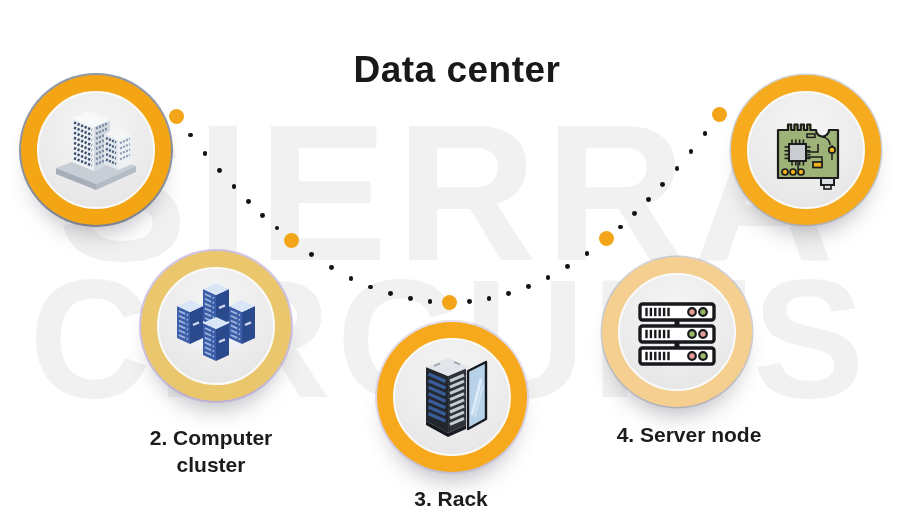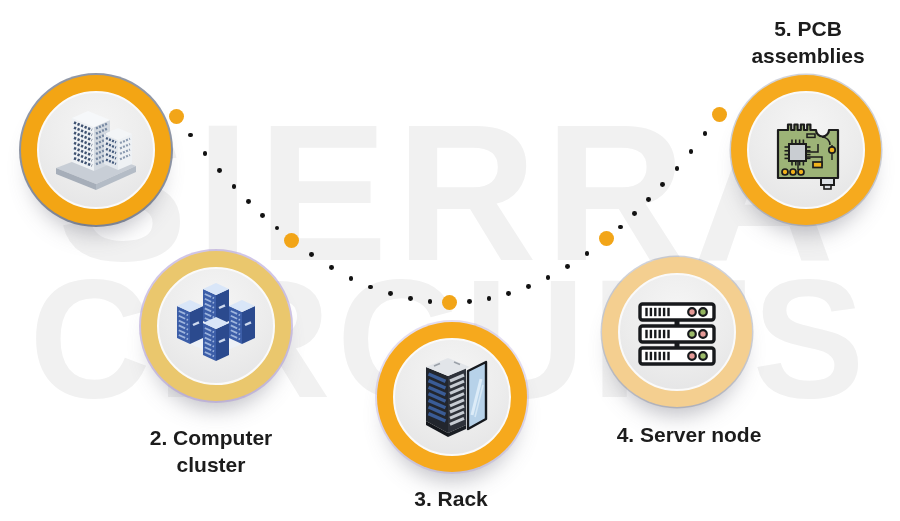--- a/index.html
+++ b/index.html
@@ -75,20 +75,21 @@
       <div class="dot" style="left: 632.3px; top: 211.4px; width: 4.8px; height: 4.8px; background: rgb(18, 18, 18);"></div>
       <div class="dot" style="left: 646.4px; top: 197.4px; width: 4.8px; height: 4.8px; background: rgb(18, 18, 18);"></div>
       <div class="dot" style="left: 660.4px; top: 182.3px; width: 4.8px; height: 4.8px; background: rgb(18, 18, 18);"></div>
       <div class="dot" style="left: 674.5px; top: 166.2px; width: 4.8px; height: 4.8px; background: rgb(18, 18, 18);"></div>
       <div class="dot" style="left: 688.5px; top: 149px; width: 4.8px; height: 4.8px; background: rgb(18, 18, 18);"></div>
       <div class="dot" style="left: 702.6px; top: 130.8px; width: 4.8px; height: 4.8px; background: rgb(18, 18, 18);"></div>
       <div class="dot" style="left: 711.5px; top: 106.5px; width: 15px; height: 15px; background: rgb(242, 165, 24);"></div>
     </div>
 
   <div class="title">
+    <div>Data center</div>
   </div>
 
   <div class="node node-1" style="left:21px;top:75px">
     <div class="ring" style="background: rgb(243, 165, 20);">
       <div class="inner">
         <svg width="96" height="96" viewBox="0 0 96 96">
           <polygon points="8,66 48,82 88,64 50,50" fill="#c8ced6"></polygon>
           <polygon points="8,66 8,72 48,88 48,82" fill="#a6aeb9"></polygon>
           <polygon points="88,64 88,70 48,88 48,82" fill="#b4bcc6"></polygon>
           <polygon points="24,16 24,60 46,69 46,25" fill="#eef1f4"></polygon>
@@ -294,16 +295,14 @@
           <rect x="66" y="83" width="7" height="4" fill="#dde1e6" stroke="#1c1c1c" stroke-width="1.6"></rect>
         </svg>
       </div>
     </div>
   </div>
 
   <div class="node-label centered" style="left:211px;top:424px">2. Computer
 cluster</div>
   <div class="node-label centered" style="left:451px;top:485px">3. Rack</div>
   <div class="node-label centered" style="left:689px;top:421px">4. Server node</div>
-  <div class="node-label centered" style="left:808px;top:15px">5. PCB
-assemblies</div>
 
 </div>
 
 </body></html>

